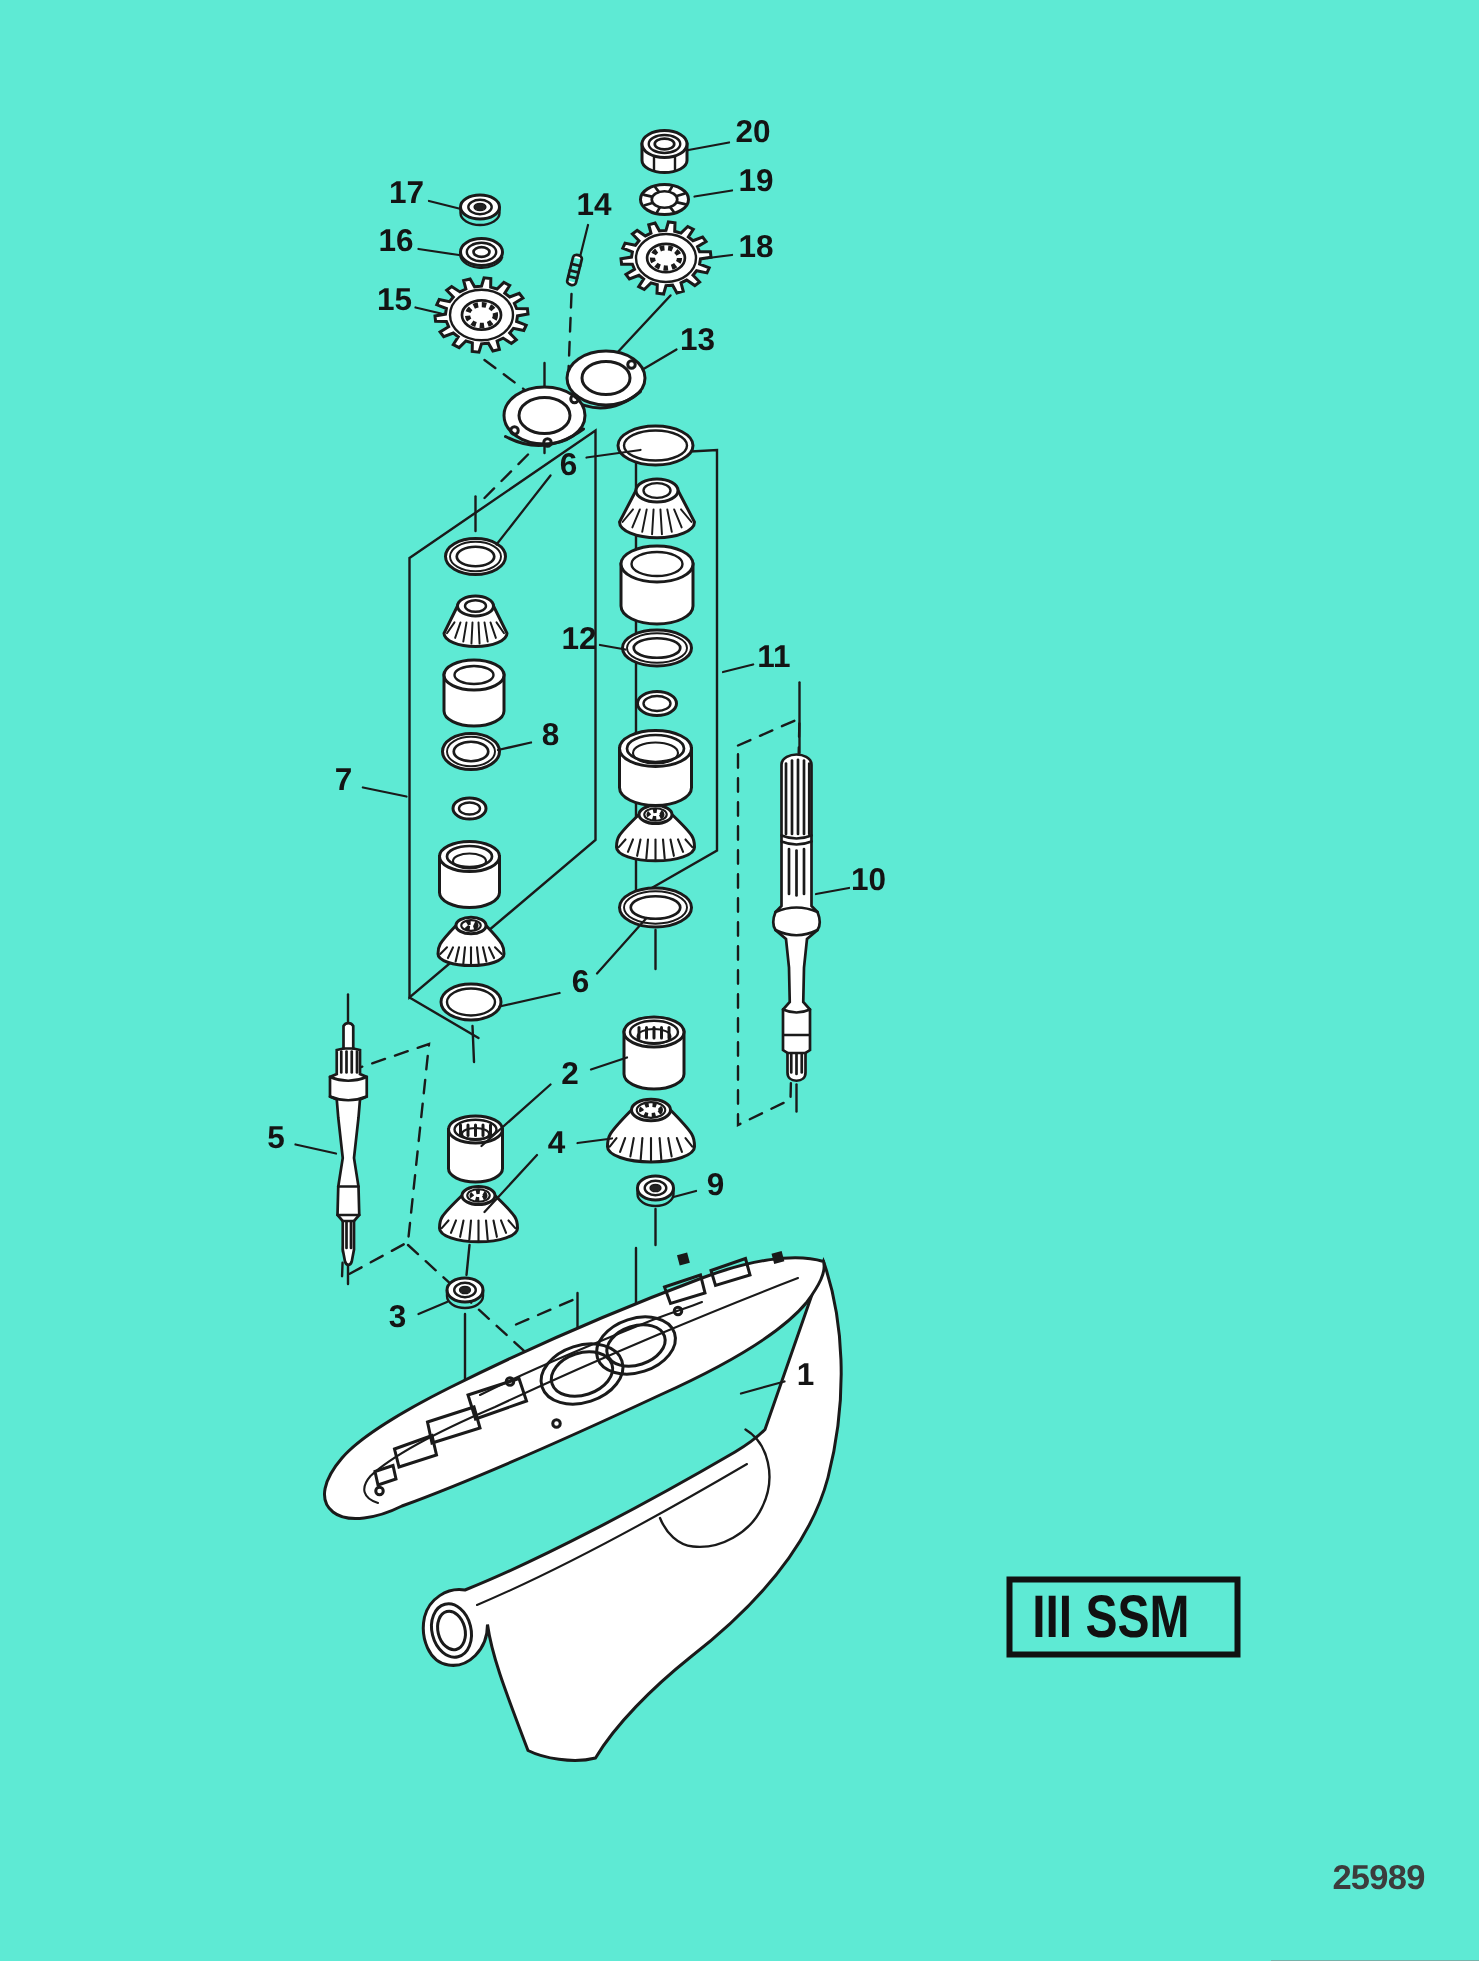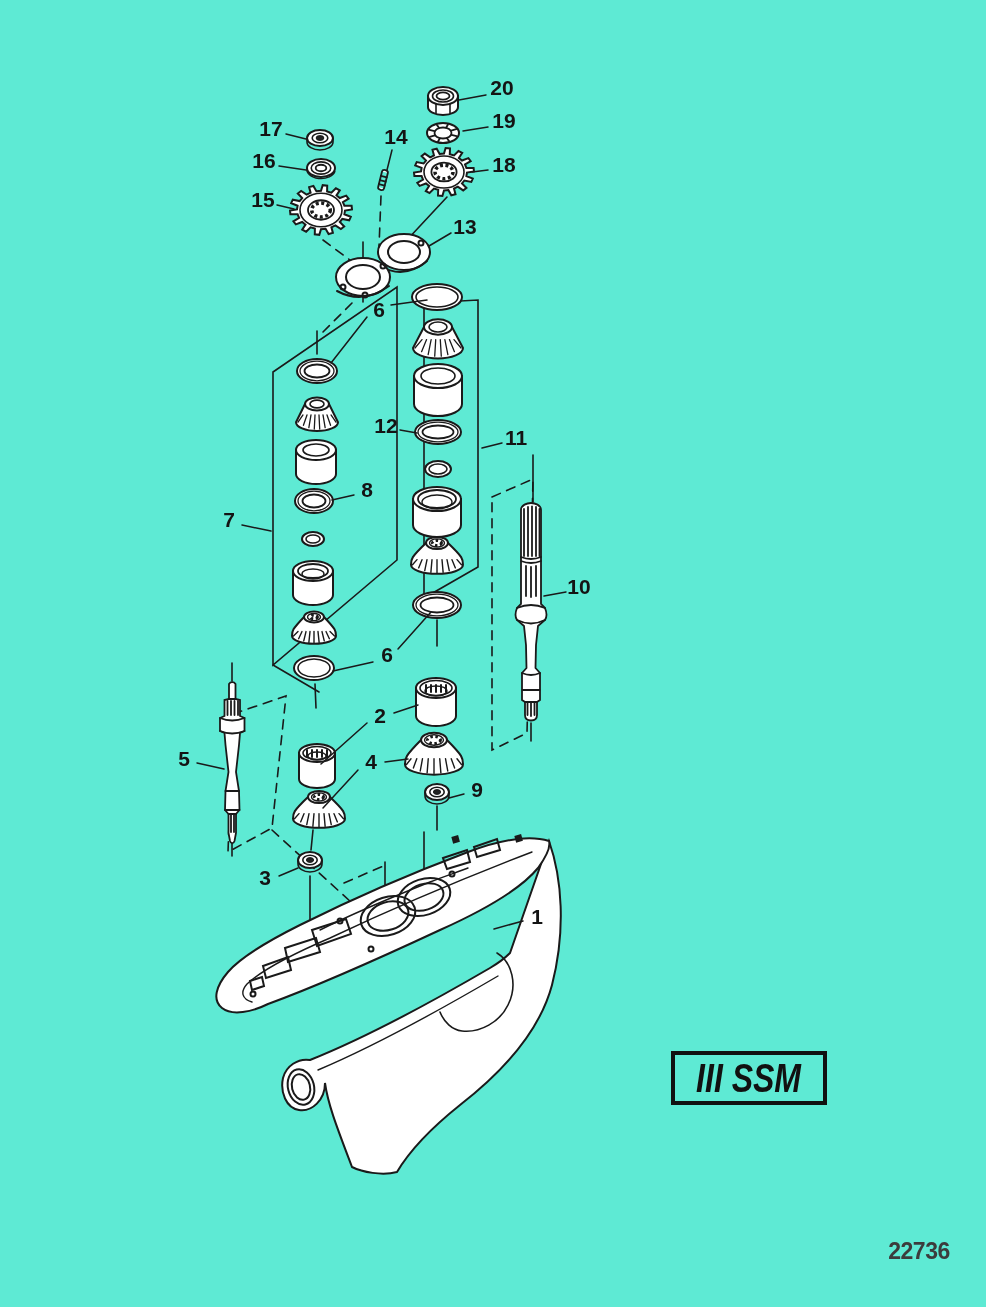--- a/index.html
+++ b/index.html
@@ -1,21 +1,21 @@
 <!DOCTYPE html>
 <html><head>
 <meta charset="utf-8">
 <title>Diagram</title>
 <style>
   html,body{margin:0;padding:0;background:#888;}
   .stage{position:relative;width:986px;height:1307px;background:#5eead4;overflow:hidden;
          font-family:"Liberation Sans",sans-serif;}
   svg{position:absolute;left:0;top:0;}
   .badge{position:absolute;left:671px;top:1051px;width:156px;height:54px;
-         border:4px solid #111;box-sizing:border-box;display:flex;align-items:center;justify-content:center;font-style:italic;}
+         border:4px solid #111;box-sizing:border-box;display:flex;align-items:center;}
   .badge span{font-weight:bold;font-size:40px;color:#111;transform:scaleX(0.8);white-space:nowrap;letter-spacing:0px;}
   .figcode{position:absolute;left:874px;top:1238px;width:90px;text-align:center;
            font-weight:bold;font-size:23px;color:#3c3c3c;letter-spacing:-0.5px;}
 </style>
 </head>
 <body>
 
 <div class="stage">
 
   <svg width="986" height="1307" viewBox="0 0 986 1307">
@@ -469,14 +469,14 @@
         <g>
           <line x1="523" y1="921" x2="494" y2="929" stroke="#1a1a1a" stroke-width="1.5" stroke-linecap="round"></line>
           <text x="537" y="918" text-anchor="middle" dominant-baseline="middle" fill="#141414" font-size="21" font-weight="bold" font-family="&quot;Liberation Sans&quot;, sans-serif">1</text>
         </g>
       </g>
   </svg>
 
   <div class="badge">
     <span>III SSM</span>
   </div>
-  <div class="figcode">22736</div>
+  <div class="figcode">25989</div>
 </div>
 
 </body></html>

